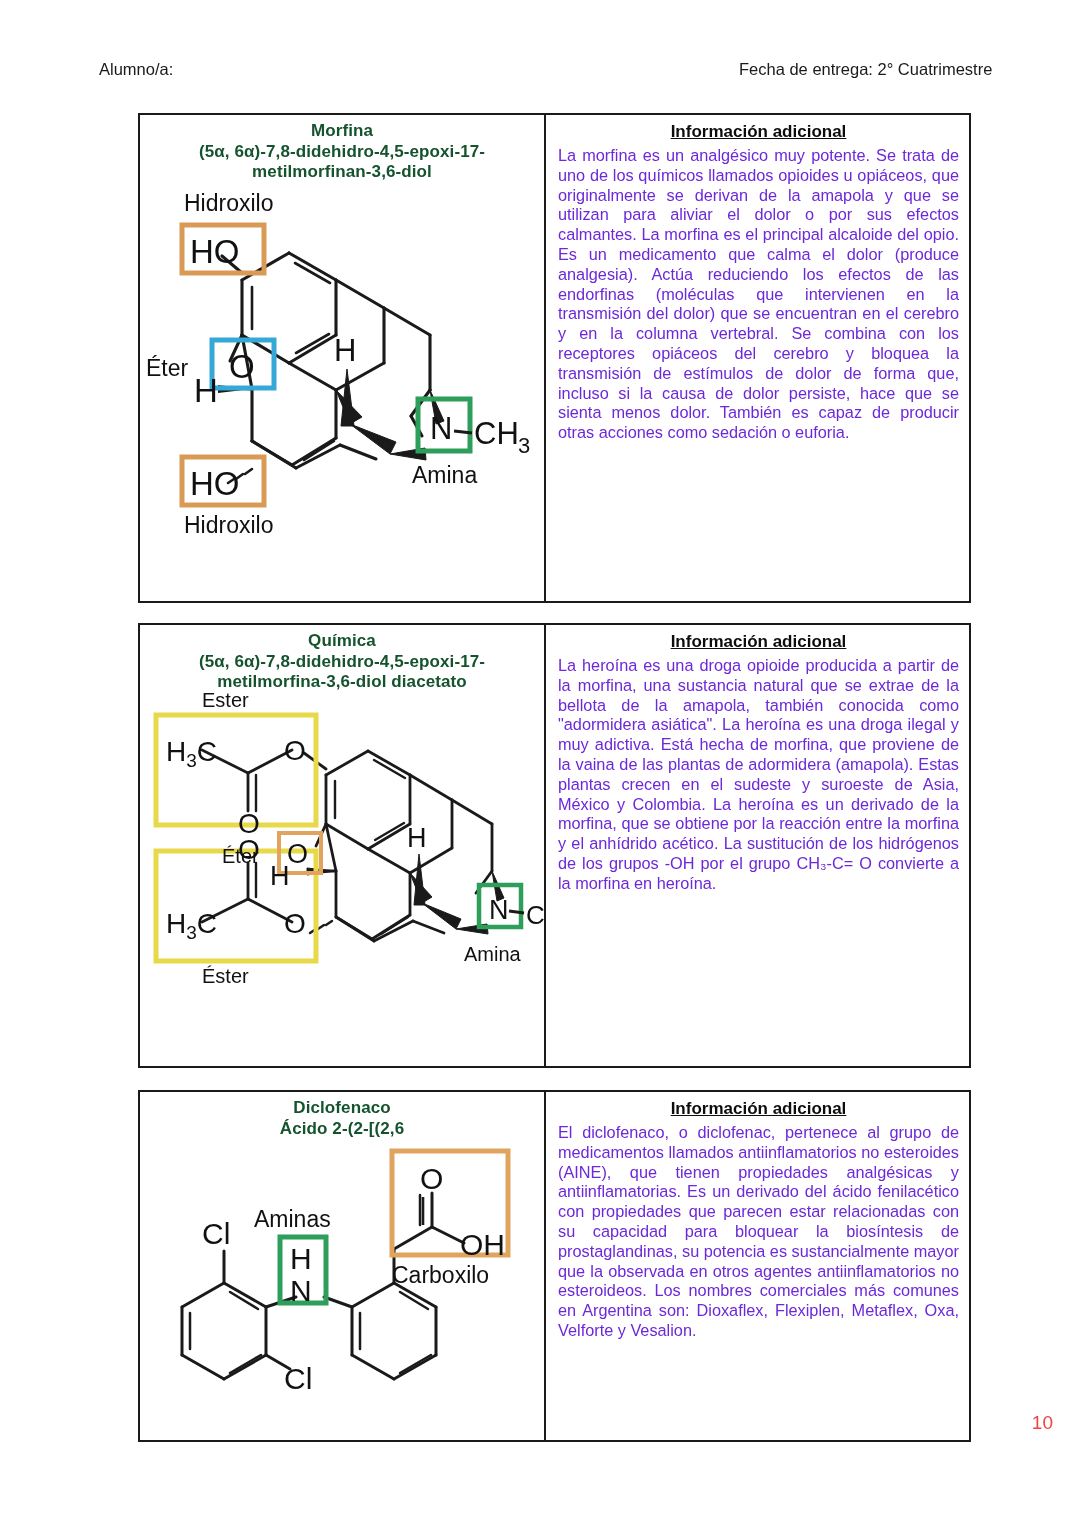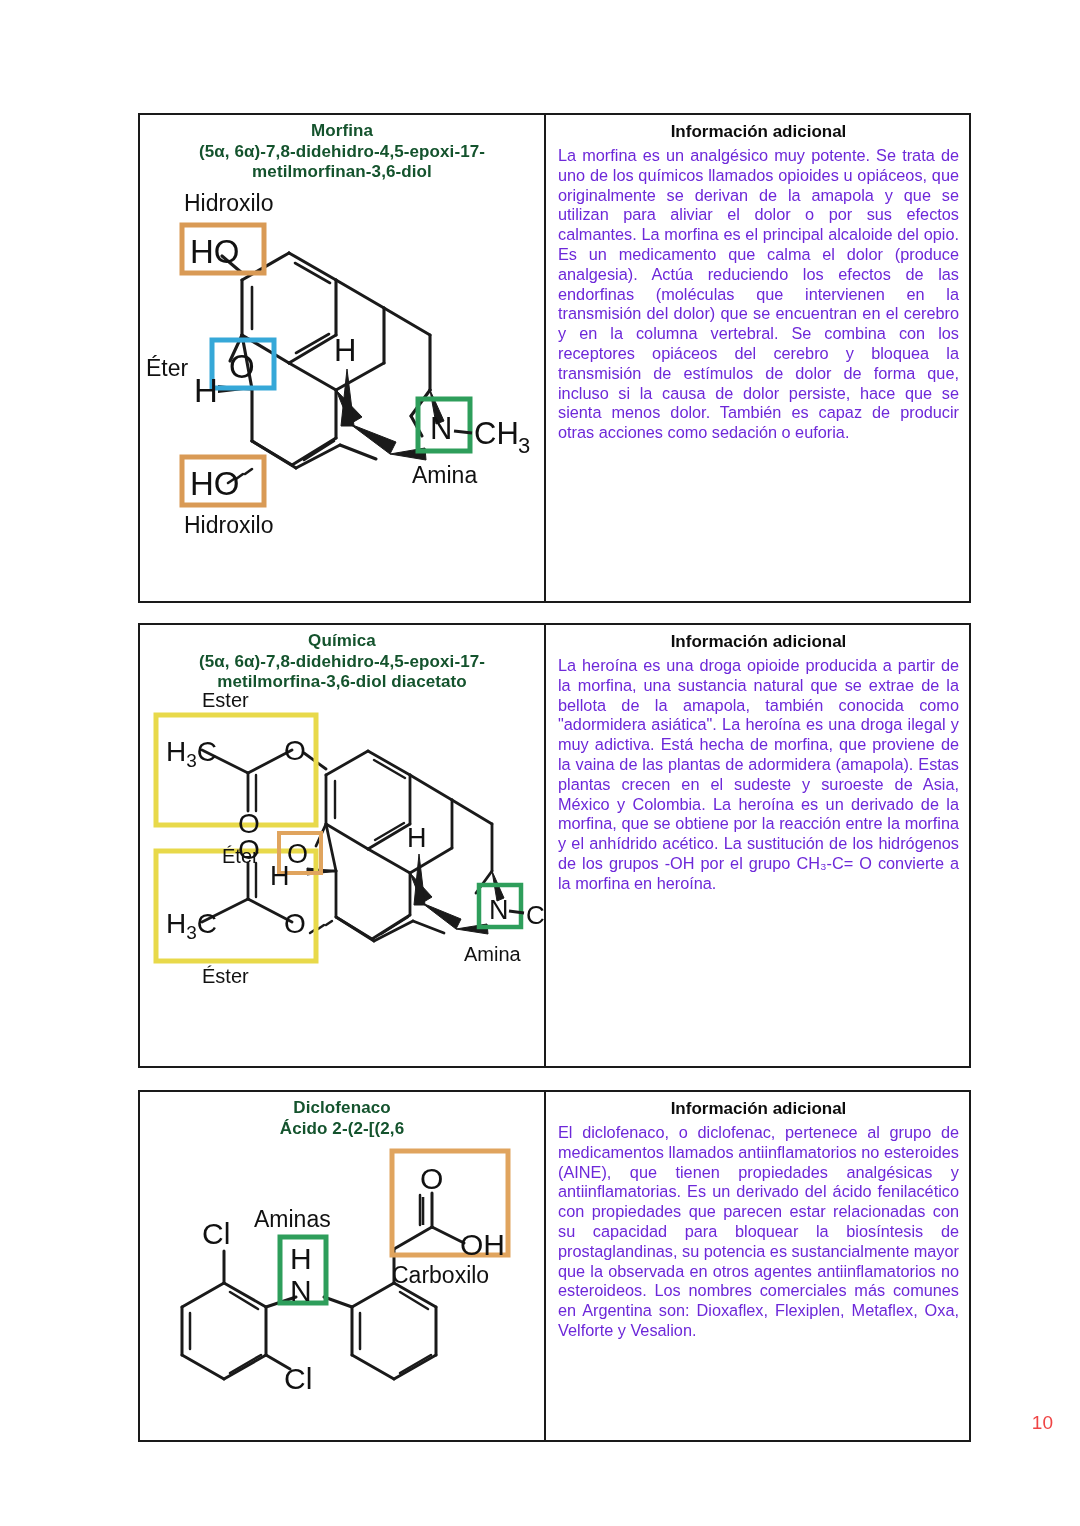--- a/index.html
+++ b/index.html
@@ -54,20 +54,21 @@
     color:#14532d;
     letter-spacing:0.1px;
   }
   .panel-title .sub{ display:block; }
   .info-title{
     text-align:center;
     font-weight:bold;
     font-size:17px;
     color:#0d0d0d;
     margin-bottom:4px;
+    text-decoration:underline;
   }
   .info-body{
     font-size:16.3px;
     line-height:1.215;
     text-align:justify;
     text-justify:inter-word;
     color:#6d28d9;
     hyphens:none;
   }
   .info-body p{ margin:0; }
@@ -79,20 +80,24 @@
   
   .page-number{
     position:absolute; right:27px; top:1412px;
     font-size:19px; color:#ef4444;
   }
 </style>
 </head>
 <body>
 
 <div class="page-header">
+  <div class="hdr-row">
+    <span class="hdr-left">Alumno/a:</span>
+    <span class="hdr-right">Fecha de entrega:  2° Cuatrimestre</span>
+  </div>
 </div>
 
 <div class="drug-table" id="tbl-morfina">
 
   <div class="col-structure">
     <div class="panel-title">
       <span>Morfina</span>
       <span class="sub">(5α, 6α)-7,8-didehidro-4,5-epoxi-17-</span>
       <span class="sub">metilmorfinan-3,6-diol</span>
     </div>

